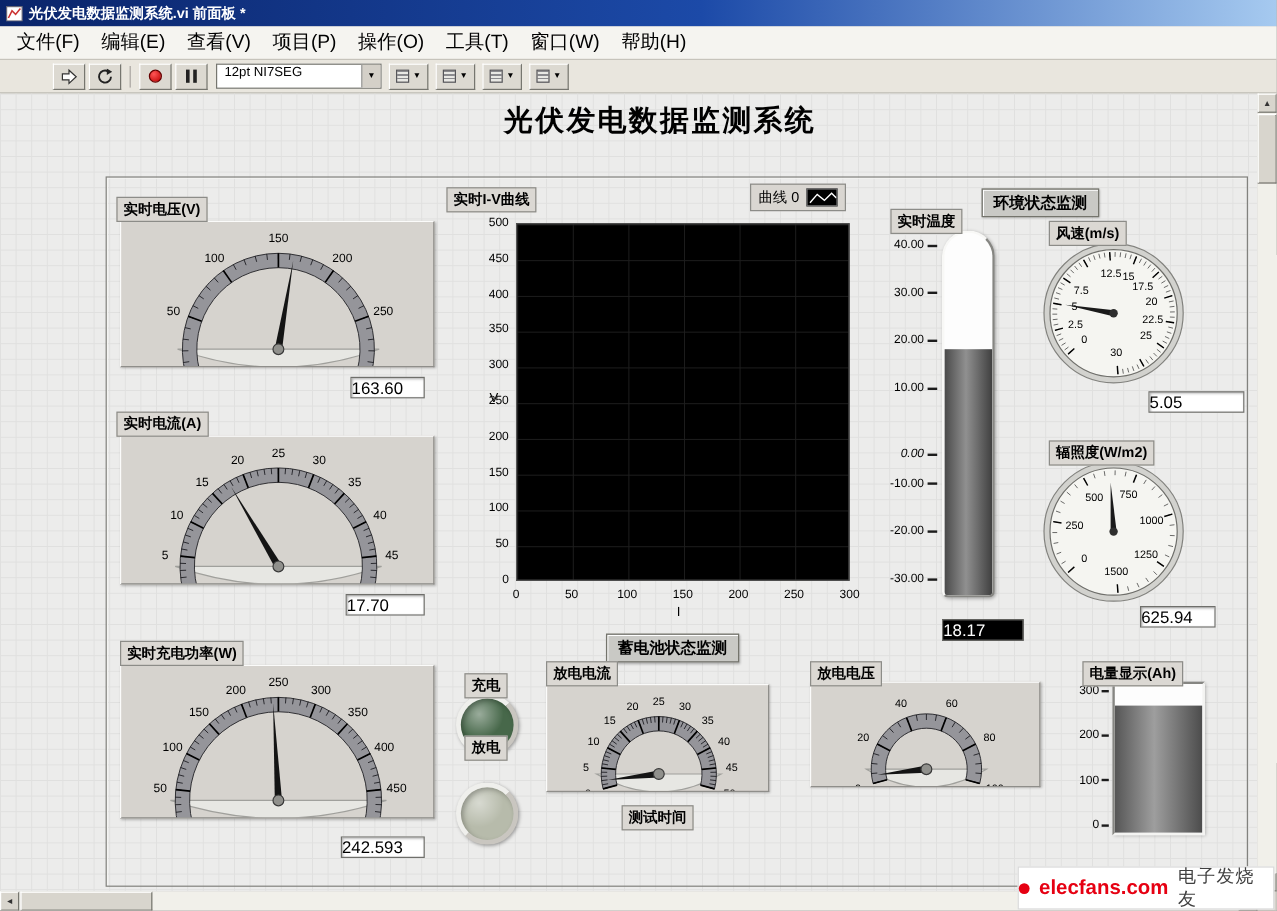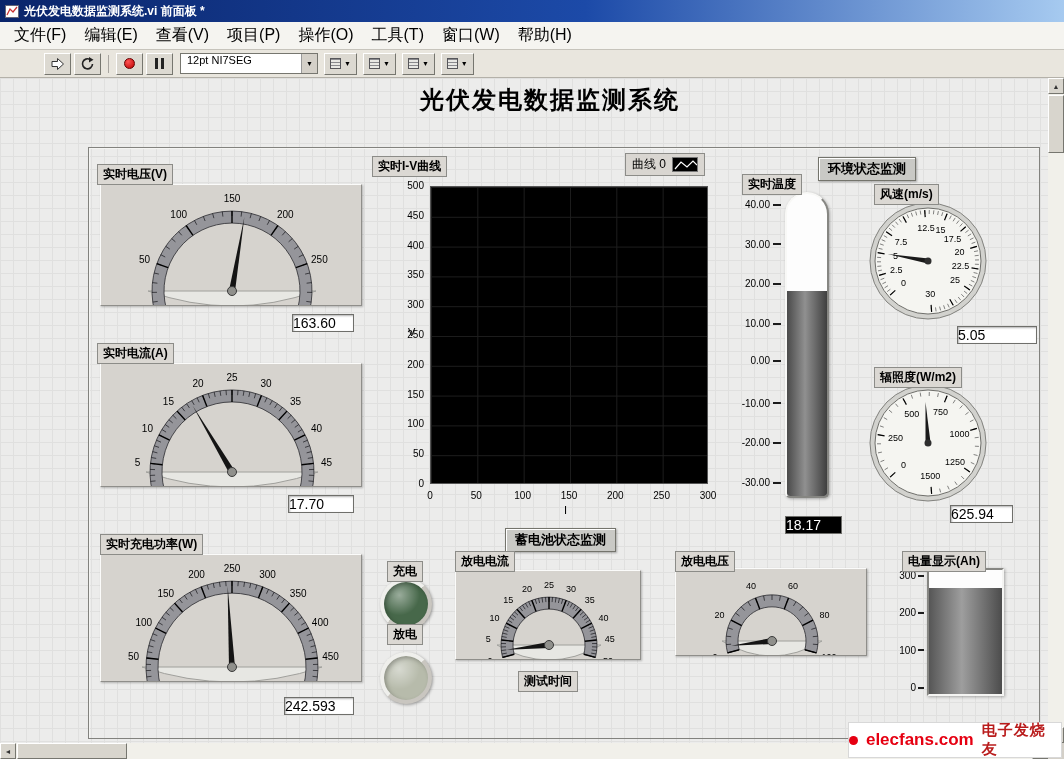--- a/index.html
+++ b/index.html
@@ -71,21 +71,21 @@
   .vscroll{position:absolute;left:1048px;top:78px;width:16px;height:665px;background:#f1f0ea;}
   .hscroll{position:absolute;left:0;top:743px;width:1048px;height:16px;background:#f1f0ea;}
   .sb-btn{position:absolute;width:16px;height:16px;background:#d8d5cd;border:1px solid;border-color:#fff #76766f #76766f #fff;font-size:7px;display:flex;align-items:center;justify-content:center;color:#333;}
   .vthumb{position:absolute;left:0;top:17px;width:16px;height:58px;background:#d8d5cd;border:1px solid;border-color:#fff #76766f #76766f #fff;}
   .hthumb{position:absolute;left:17px;top:0;width:110px;height:16px;background:#d8d5cd;border:1px solid;border-color:#fff #76766f #76766f #fff;}
   .corner{position:absolute;left:1048px;top:743px;width:16px;height:16px;background:#d4d0c8;}
 
   .brand{position:absolute;left:848px;top:722px;width:214px;height:36px;background:#fff;border:1px solid #d8d8d8;display:flex;align-items:center;justify-content:center;gap:8px;z-index:20;}
   .brand-mark{width:9px;height:9px;border-radius:50%;}
   .brand-site{font-weight:bold;font-size:17px;}
-  .brand-cn{color:#b91c1c;font-weight:bold;font-size:15px;letter-spacing:1px;}
+  .brand-cn{color:#404040;font-weight:normal;font-size:15px;letter-spacing:1px;}
   svg text{font-family:"Liberation Sans",sans-serif;}
 </style>
 </head>
 <body>
 
 <div id="window">
 
   <div class="titlebar">
     <span style="display:flex;">
         <svg width="14" height="13">
@@ -413,42 +413,42 @@
             <span class="t-tick"></span>
           </div>
           <div class="t-row" style="top: 86.4286px;">
             <span>20.00</span>
             <span class="t-tick"></span>
           </div>
           <div class="t-row" style="top: 126.143px;">
             <span>10.00</span>
             <span class="t-tick"></span>
           </div>
-          <div class="t-row" style="top: 163px;">
+          <div class="t-row" style="top: 181px; font-style: italic;">
             <span>0.00</span>
             <span class="t-tick"></span>
           </div>
           <div class="t-row" style="top: 205.571px;">
             <span>-10.00</span>
             <span class="t-tick"></span>
           </div>
           <div class="t-row" style="top: 245.286px;">
             <span>-20.00</span>
             <span class="t-tick"></span>
           </div>
           <div class="t-row" style="top: 285px;">
             <span>-30.00</span>
             <span class="t-tick"></span>
           </div>
         </div>
       <div class="thermo-tube">
         <div class="thermo-fill" style="height: 205px;"></div>
       </div>
     </div>
-    <div class="num-display dark" style="left:785px;top:438px;width:57px">18.17</div>
+    <div class="num-display dark" style="left:785px;top:438px;width:68px">18.17</div>
 
     <div class="section-header" style="left:818px;top:79px">环境状态监测</div>
 
     <div class="widget-label" style="left:874px;top:106px">风速(m/s)</div>
     <svg class="gauge-svg" style="left:868px;top:123px" width="120" height="120">
         <circle cx="60" cy="60" r="58" fill="#d2d2ce" stroke="#82827e"></circle>
         <circle cx="60" cy="60" r="53" fill="#f5f5f1" stroke="#6e6e6a"></circle>
         <line x1="22.1" y1="94.1" x2="25.1" y2="91.4" stroke="#333" stroke-width="0.6"></line>
         <line x1="19.2" y1="90.6" x2="22.4" y2="88.2" stroke="#333" stroke-width="0.6"></line>
         <line x1="16.6" y1="86.8" x2="20.0" y2="84.7" stroke="#333" stroke-width="0.6"></line>
@@ -590,21 +590,21 @@
         <text x="62.3" y="95.9" text-anchor="middle" font-size="9">1500</text>
         <polygon points="57.5,60.2 57.5,19.1 62.5,59.8" fill="#1a1a1a"></polygon>
         <circle cx="60" cy="60" r="3.5" fill="#2e2e2e"></circle>
       </svg>
     <div class="num-display" style="left:950px;top:427px;width:63px">625.94</div>
 
     <div class="section-header" style="left:505px;top:450px">蓄电池状态监测</div>
 
     <div class="widget-label" style="left:387px;top:483px">充电</div>
     <div class="led" style="left: 380px; top: 500px; background: radial-gradient(circle at 35% 30%, rgba(255, 255, 255, 0.45), rgba(255, 255, 255, 0) 48%), rgb(71, 104, 74);"></div>
-    <div class="widget-label" style="left:387px;top:546px">放电</div>
+    <div class="widget-label" style="left:387px;top:535px">放电</div>
     <div class="led" style="left: 380px; top: 574px; background: radial-gradient(circle at 35% 30%, rgba(255, 255, 255, 0.45), rgba(255, 255, 255, 0) 48%), rgb(183, 187, 171);"></div>
 
     <div class="widget-label" style="left:455px;top:473px">放电电流</div>
     <svg class="meter-box" style="left:455px;top:492px" width="186" height="90">
         <path d="M 41 74 Q 93 104 145 74 Z" fill="#e7e7e3" stroke="#a0a09c"></path>
         <path d="M 46.6,86.4 A 48 48 0 1 1 139.4,86.4 L 127.8,83.3 A 36 36 0 1 0 58.2,83.3 Z" fill="#95959a" stroke="#2a2a2e" stroke-width="0.8"></path>
         <line x1="46.6" y1="86.4" x2="51.5" y2="85.1" stroke="#16161a" stroke-width="0.7"></line>
         <line x1="45.9" y1="83.0" x2="50.8" y2="82.1" stroke="#16161a" stroke-width="0.7"></line>
         <line x1="45.3" y1="79.5" x2="50.3" y2="78.9" stroke="#16161a" stroke-width="0.7"></line>
         <line x1="45.0" y1="76.0" x2="50.0" y2="75.8" stroke="#16161a" stroke-width="0.7"></line>

